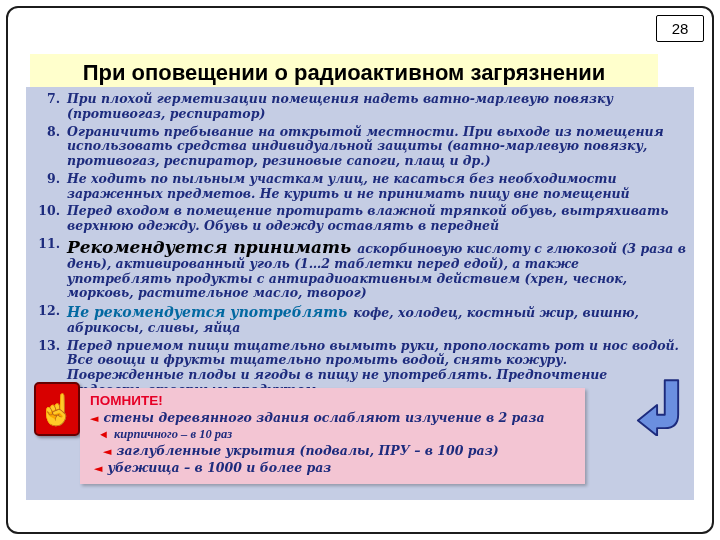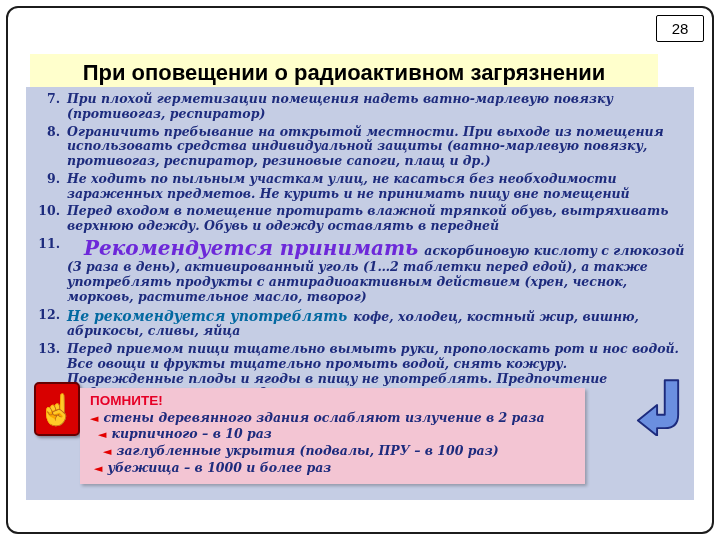--- a/index.html
+++ b/index.html
@@ -28,21 +28,21 @@
     background:#c5cde4;box-sizing:border-box;padding:5px 6px 0 6px;
   }
   .item{
     display:flex;margin-bottom:3px;
     color:#1d2b7d;font-weight:bold;font-style:italic;
     font-size:12.5px;line-height:1.18;
   }
   .item .num{flex:none;width:28px;text-align:right;padding-right:7px;font-style:normal;}
   .item .text{flex:1;padding-right:2px;}
   .hl{margin-right:6px;}
-  .hl-blue{color:#6d28d9;font-size:20px;margin-left:17px;}
+  .hl-blue{color:#000000;font-size:17px;}
   .hl-magenta{color:#0369a1;font-size:14px;}
   .hand-icon{
     position:absolute;left:8px;bottom:64px;width:42px;height:50px;
     background:#d80000;border:2px solid #600;border-radius:5px;
     display:flex;align-items:center;justify-content:center;
     color:#ffffff;font-size:30px;font-style:normal;
     box-shadow:2px 2px 3px rgba(0,0,0,.35);
   }
   .memo-box{
     position:absolute;left:54px;bottom:16px;width:505px;
@@ -51,21 +51,21 @@
   }
   .memo-title{
     color:#e60026;font-family:"Liberation Sans", sans-serif;
     font-weight:bold;font-size:13.5px;margin-bottom:2px;
   }
   .memo-line{
     color:#1d2b7d;font-weight:bold;font-style:italic;
     font-size:12.5px;line-height:1.35;
   }
   .memo-line .arr{color:#e30000;font-style:normal;font-size:11px;margin-right:5px;}
-  .memo-line.ind-1{padding-left:8px;}
+  .memo-line.ind-1{padding-left:8px;font-family:Liberation Serif, serif;}
   .memo-line.ind-2{padding-left:13px;}
   .memo-line.ind-3{padding-left:4px;}
   .nav-arrow{
     position:absolute;right:12px;bottom:64px;width:46px;height:58px;cursor:pointer;
   }
 </style>
 </head>
 <body>
 
 <div class="slide-frame"></div>

